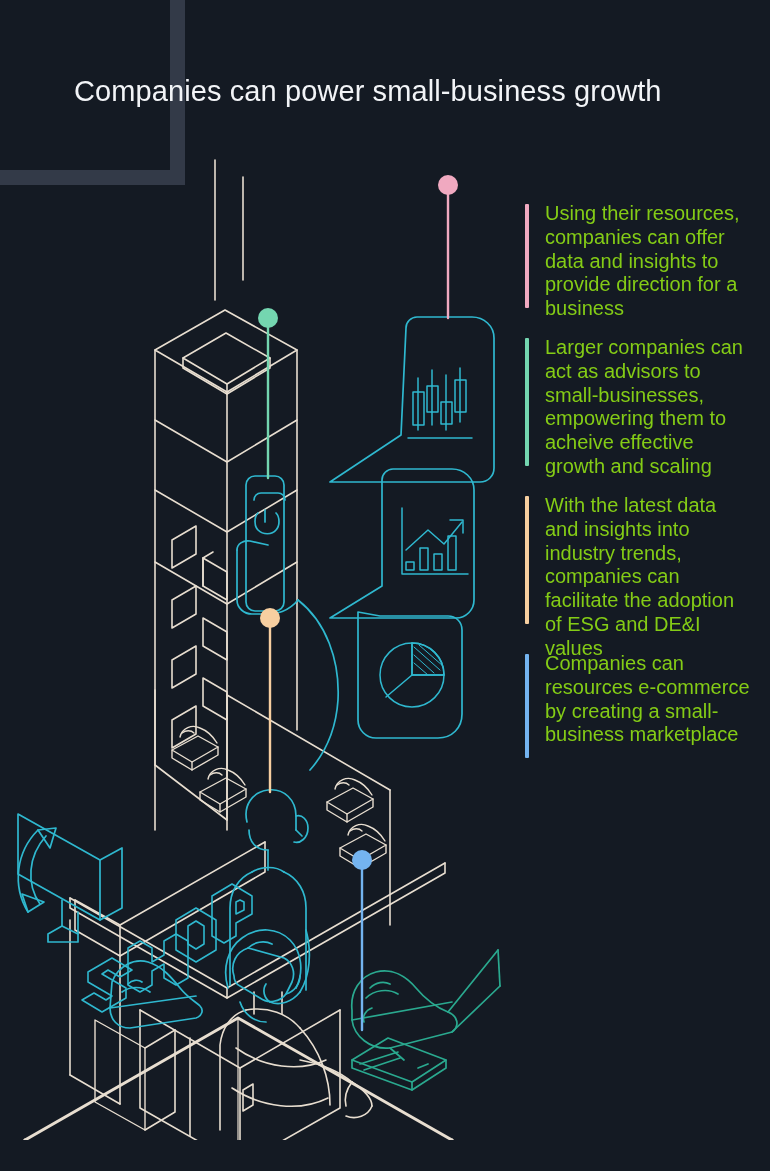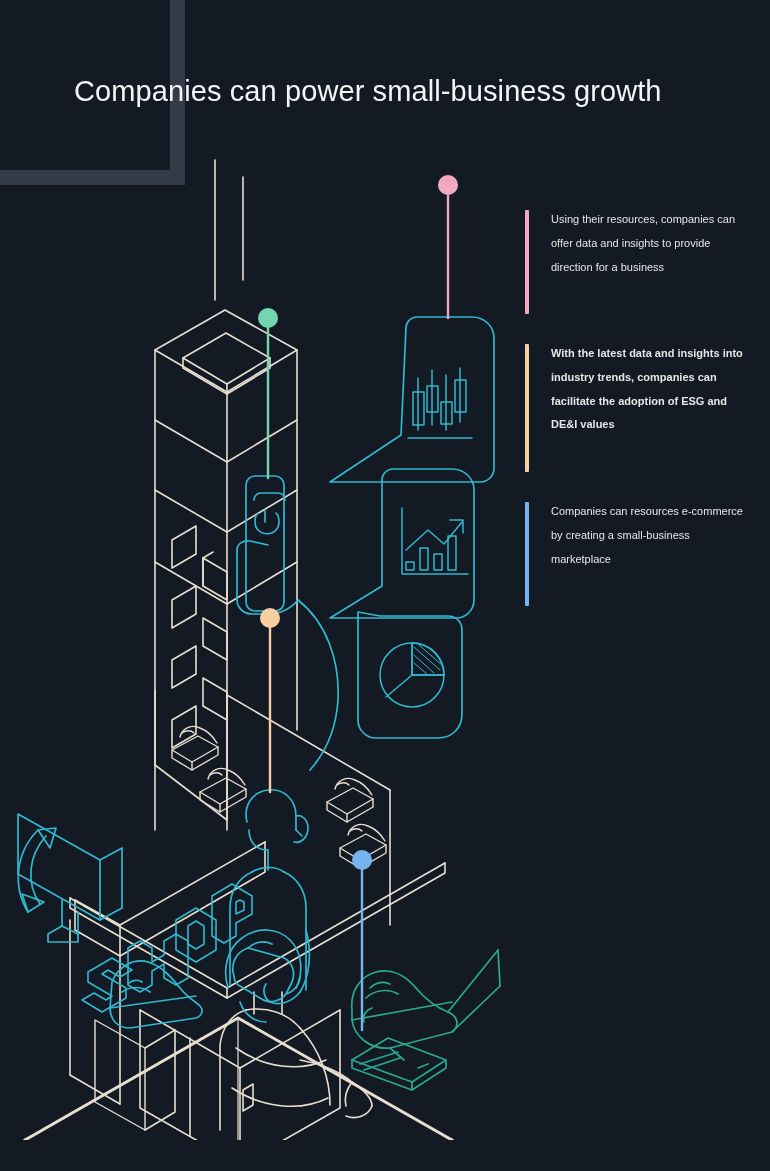--- a/index.html
+++ b/index.html
@@ -25,21 +25,21 @@
     white-space:nowrap;
   }
 
   
   #blocks{position:absolute;left:525px;top:200px;width:228px;}
   .block{position:relative;padding-left:18px;margin-bottom:26px;}
   .block .bar{
     position:absolute;left:0;top:2px;bottom:2px;width:4px;border-radius:1px;
   }
   .block p{
-    margin:8px;color:#e5e5e5;font-size:11px;line-height:23.8px;
+    margin:2px;color:#84cc16;font-size:20px;line-height:23.8px;
     font-family:"Liberation Sans", sans-serif;
   }
 
   
   #illus{position:absolute;left:0;top:130px;width:520px;height:1010px;}
   #illus svg{display:block;}
 </style>
 </head>
 <body>
 
@@ -299,22 +299,26 @@
   </svg>
   </div>
 
   <div id="blocks">
 
     <div class="block" style="height:108px;">
       <span class="bar" style="background:#f0a9c0;"></span>
       <p>Using their resources, companies can offer data and insights to provide direction for a business</p>
     </div>
 
-
-    <div class="block" style="height:132px;font-weight:bold;">
+    <div class="block" style="height:132px;">
+      <span class="bar" style="background:#74d6b0;"></span>
+      <p>Larger companies can act as advisors to small-businesses, empowering them to acheive effective growth and scaling</p>
+    </div>
+
+    <div class="block" style="height:132px;">
       <span class="bar" style="background:#f7cfa0;"></span>
       <p>With the latest data and insights into industry trends, companies can facilitate the adoption of ESG and DE&amp;I values</p>
     </div>
 
     <div class="block" style="height:108px;">
       <span class="bar" style="background:#74b4f0;"></span>
       <p>Companies can resources e-commerce by creating a small-business marketplace</p>
     </div>
 
   </div>

